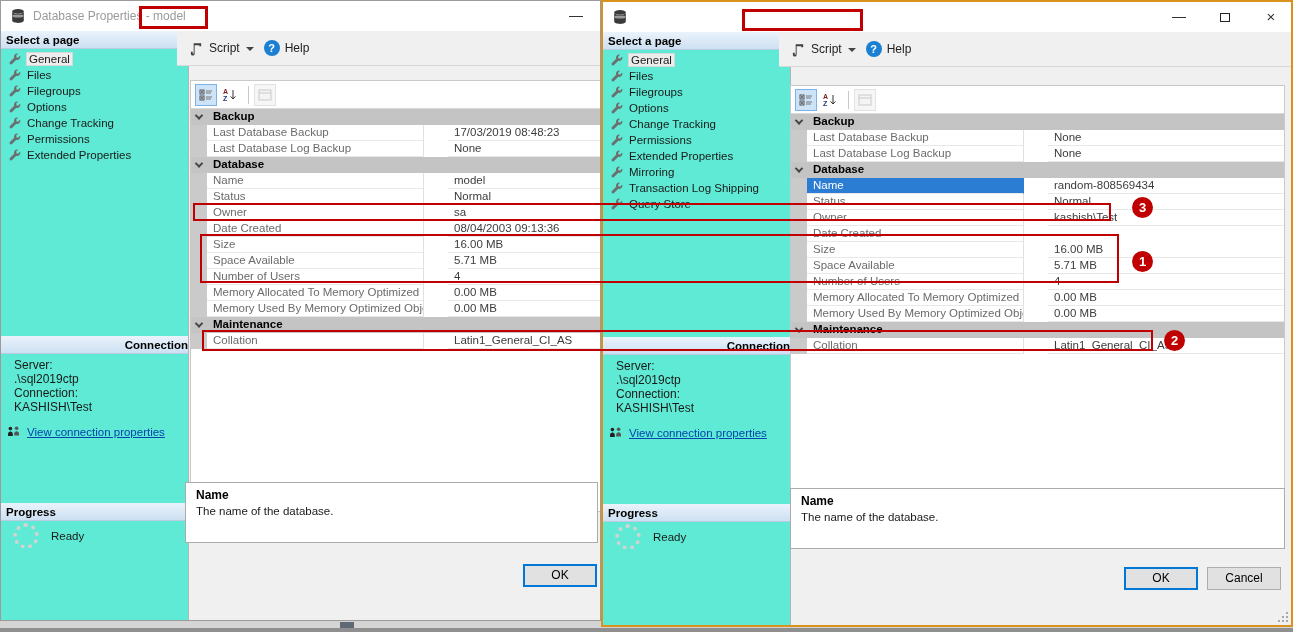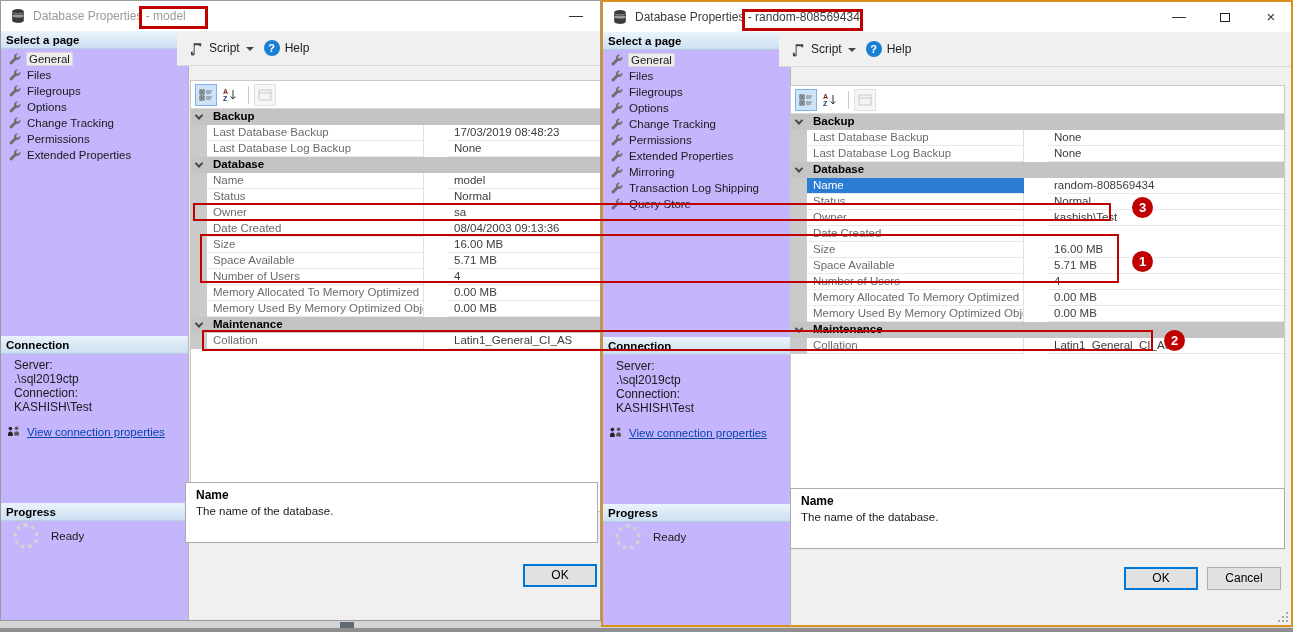--- a/index.html
+++ b/index.html
@@ -23,27 +23,27 @@
   #w2 .title{color:#3A3A3A;}
   .cap-btn{position:absolute;top:0;height:29px;width:36px;text-align:center;line-height:29px;
     font-size:14px;color:#333;cursor:default;}
   #w1 .cap-min{left:557px;}
   #w2 .cap-min{left:558px;}
   #w2 .cap-max{left:604px;}
   #w2 .cap-close{left:650px;font-size:15px;}
   .max-glyph{display:inline-block;width:10px;height:9px;border:1.5px solid #222;vertical-align:middle;}
 
   
-  .sidebar{position:absolute;left:0;top:30px;bottom:0;width:188px;background:#c4b5fd;
+  .sidebar{position:absolute;left:0;top:30px;bottom:0;width:188px;background:#5eead4;
     border-right:1px solid #B5B5B5;}
   .band{position:absolute;left:0;right:0;height:18px;line-height:18px;padding-left:5px;
     font-size:11.5px;font-weight:bold;color:#000;
     background:linear-gradient(#EAF3FC,#CDE0F2);border-bottom:1px solid #B9CCE0;}
   .sel-band{top:0;}
-  .conn-band{top:305px;}
+  .conn-band{top:305px;text-align:right;}
   .prog-band{top:472px;}
   .page-list{position:absolute;left:2px;right:2px;top:22px;}
   .page-item{display:flex;align-items:flex-start;height:16px;padding-left:6px;font-size:11.5px;color:#1a1a1a;cursor:default;}
   .page-item .wrench{margin-right:6px;flex:none;}
   .page-item.selected .page-label{background:#EDEDED;outline:1px solid #D8D8D8;padding:0 2px;}
   .conn-info{position:absolute;left:13px;top:327px;right:4px;font-size:12px;color:#1a1a1a;}
   .conn-line{line-height:14px;}
   .gap{}
   .view-row{position:absolute;left:6px;top:394px;display:flex;align-items:center;font-size:11.5px;}
   .view-row a{color:#0645AD;text-decoration:underline;margin-left:6px;cursor:pointer;}
@@ -332,21 +332,20 @@
   <button class="btn ok focus">OK</button>
 </div>
 
 <div class="window" id="w2">
   <div class="titlebar">
     <svg class="db-icon" width="16" height="16" viewBox="0 0 16 16">
       <ellipse cx="8" cy="3.4" rx="5.8" ry="2.4" fill="#3A3A3A"></ellipse>
       <path d="M2.2 3.4v9.2c0 1.3 2.6 2.4 5.8 2.4s5.8-1.1 5.8-2.4V3.4c0 1.3-2.6 2.4-5.8 2.4S2.2 4.7 2.2 3.4z" fill="#3A3A3A"></path>
       <ellipse cx="8" cy="8" rx="5.8" ry="1.6" fill="#9B9B9B"></ellipse>
     </svg>
-    <span class="title"><span>Database Properties - </span><span>random-808569434</span></span>
     <span class="cap-btn cap-min">—</span>
     <span class="cap-btn cap-max"><span class="max-glyph"></span></span>
     <span class="cap-btn cap-close">×</span>
   </div>
 
   <div class="sidebar">
     <div class="band sel-band">Select a page</div>
     <div class="page-list">
 
     <div class="page-item selected">

